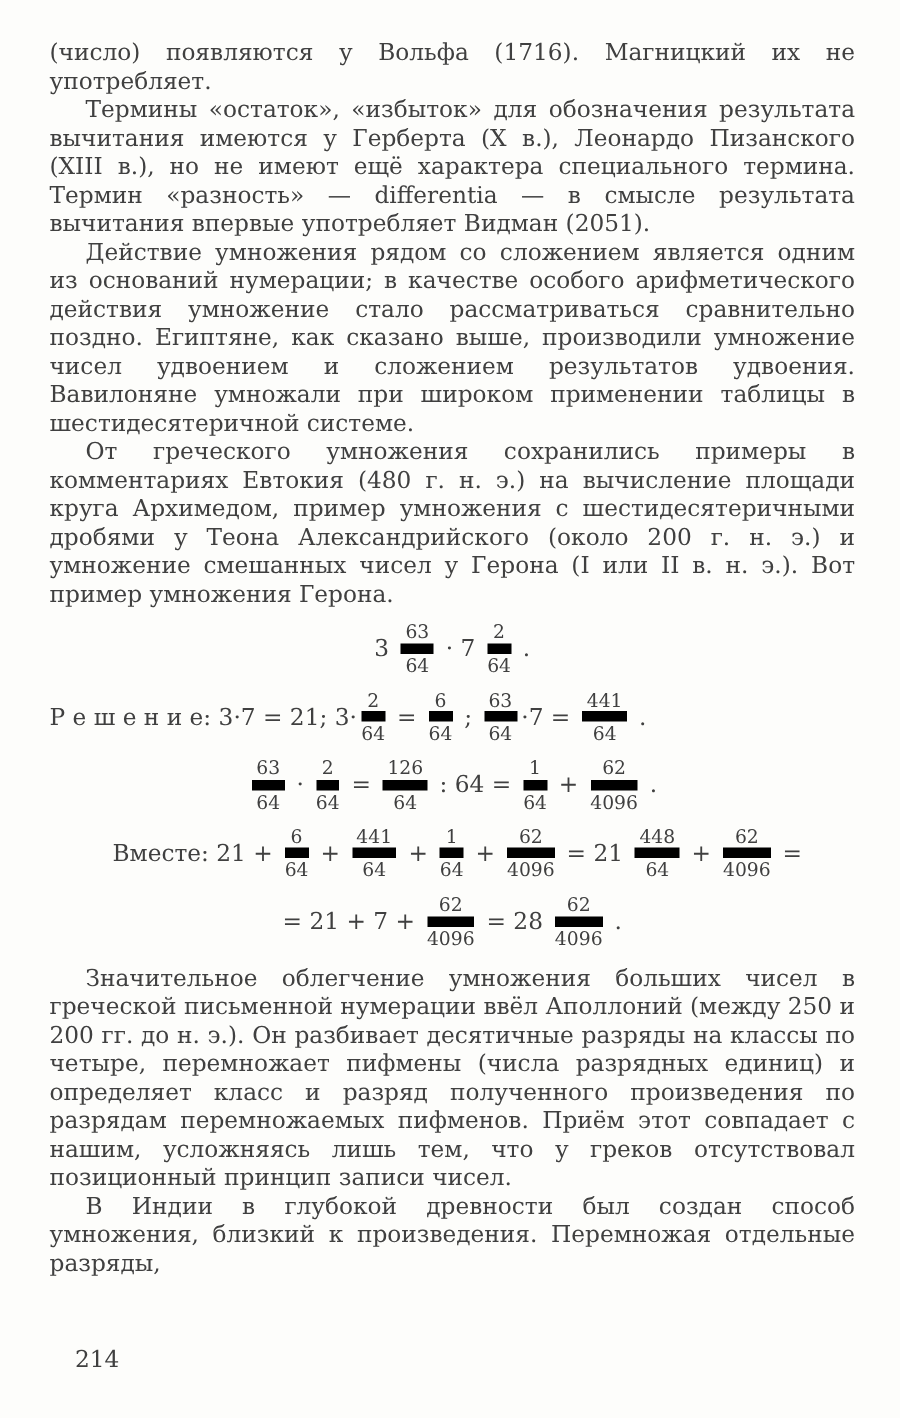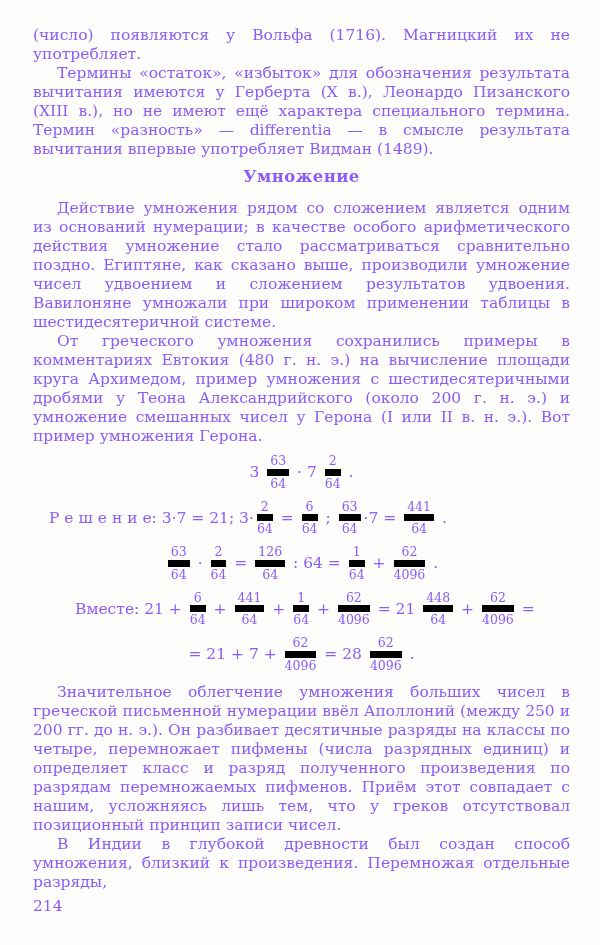--- a/index.html
+++ b/index.html
@@ -7,21 +7,21 @@
     width: 600px; height: 945px;
     background: #fdfdfb;
     overflow: hidden;
     font-family: "DejaVu Serif", "Liberation Serif", serif;
   }
   .page {
     position: relative;
     box-sizing: border-box;
     width: 600px; height: 945px;
     padding: 26px 30px 0 33px;
-    color: #8b5cf6;
+    color: #404040;
     font-size: 15.5px;
     line-height: 19px;
   }
   p {
     margin: 0;
     text-align: justify;
     text-indent: 24px;
   }
   p.cont { text-indent: 0; }
   h2.heading {
@@ -31,51 +31,50 @@
     letter-spacing: 0.4px;
     margin: 8px 0 13px 0;
   }
   .math {
     font-size: 15.5px;
     line-height: 1.15;
     margin: 9px 0;
     white-space: nowrap;
   }
   .math.center { text-align: center; }
-  .math.left   { text-align: left; margin-left: 16px; }
+  .math.left   { text-align: left; }
   .math.indent { text-align: left; padding-left: 42px; }
   .frac {
     display: inline-block;
     vertical-align: middle;
     text-align: center;
     font-size: 12.5px;
     line-height: 1.1;
     margin: 0 3px;
     transform: translateY(-1px);
   }
   .frac .num { display: block; padding: 0 3px 1px 3px; border-bottom: 7px solid #000000; }
   .frac .den { display: block; padding-top: 1px; }
   .pagenum {
     position: absolute;
-    left: 33px;
+    left: 50px;
     top: 897px;
     font-size: 15.5px;
   }
 </style>
 </head>
 <body>
 
 <div class="page">
 
   <p class="cont">(число) появляются у Вольфа (1716).  Магницкий их не употребляет.</p>
 
 
-  <p>Термины «остаток», «избыток» для обозначения  результата вычитания имеются у Герберта (X в.),  Леонардо  Пизанского (XIII в.), но не имеют ещё характера  специального термина. Термин «разность» — differentia — в смысле  результата вычитания впервые употребляет Видман (1489).</p>
+  <p>Термины «остаток», «избыток» для обозначения  результата вычитания имеются у Герберта (X в.),  Леонардо  Пизанского (XIII в.), но не имеют ещё характера  специального термина. Термин «разность» — differentia — в смысле  результата вычитания впервые употребляет Видман (2051).</p>
 
-  <h2 class="heading">Умножение</h2>
 
   <p>Действие умножения рядом со сложением является одним из оснований нумерации; в качестве особого арифметического действия умножение стало рассматриваться сравнительно поздно. Египтяне, как сказано выше, производили умножение чисел удвоением и сложением результатов удвоения. Вавилоняне умножали при широком применении таблицы в шестидесятеричной системе.</p>
 
   <p>От греческого умножения сохранились примеры в комментариях Евтокия (480 г. н. э.) на вычисление площади круга Архимедом, пример умножения с шестидесятеричными дробями у Теона Александрийского (около 200 г. н. э.) и умножение смешанных чисел у Герона (I или II в. н. э.). Вот пример умножения Герона.</p>
 
 
   <div class="math center">3 <span class="frac"><span class="num">63</span><span class="den">64</span></span> · 7 <span class="frac"><span class="num">2</span><span class="den">64</span></span> .</div>
 
   <div class="math left">Р е ш е н и е:  3·7 = 21; 3·<span class="frac"><span class="num">2</span><span class="den">64</span></span> = <span class="frac"><span class="num">6</span><span class="den">64</span></span> ;  <span class="frac"><span class="num">63</span><span class="den">64</span></span>·7 = <span class="frac"><span class="num">441</span><span class="den">64</span></span> .</div>
 

